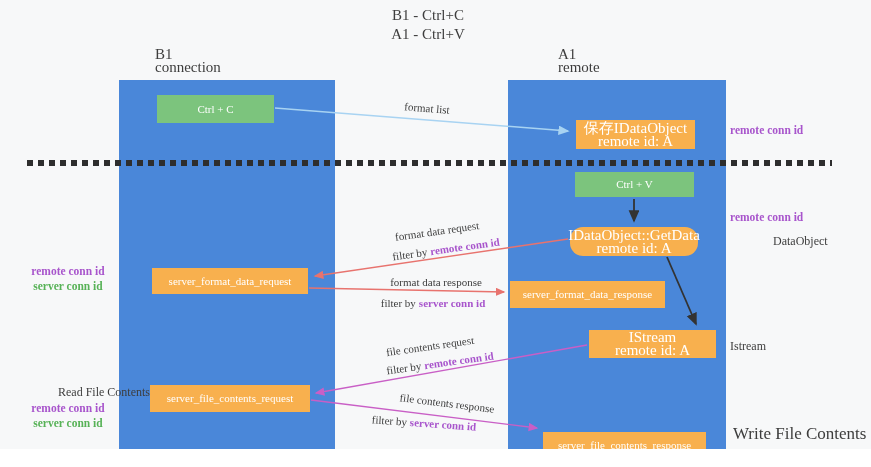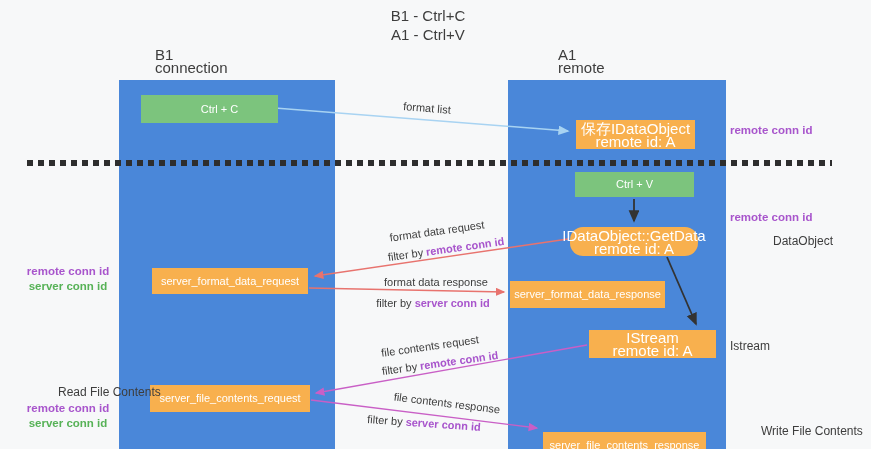--- a/index.html
+++ b/index.html
@@ -1,20 +1,20 @@
 <!DOCTYPE html>
 <html style="--bg: #f7f8f9; --blue: #4a87d9; --green: #7cc47d; --orange: #f8b04e; --purple: #a855cc; --lgreen: #57b257; --dark: #3d3d3d; --salmon: #e8736e; --magenta: #c95fc6; --lightblue: #a8d3f2; --blackarrow: #333333; --dash: #2e2e2e;"><head>
 <meta charset="utf-8">
 <style>
   html,body{margin:0;padding:0;}
   .stage{
     position:relative;
     width:871px;height:449px;
     background:var(--bg);
-    font-family:Liberation Sans, sans-serif;
+    font-family:Liberation Serif, serif;
     overflow:hidden;
   }
   .title{
     position:absolute;top:6px;left:0;width:856px;
     text-align:center;font-size:15px;line-height:19px;color:var(--dark);
   }
   .lane-header{
     position:absolute;top:48px;width:120px;text-align:left;
     font-size:15px;line-height:13px;color:var(--dark);
   }
@@ -101,21 +101,21 @@
     </defs>
     <line class="st-lightblue" x1="275" y1="108" x2="568" y2="131" marker-end="url(#mLightblue)"></line>
     <line class="st-black" x1="634" y1="199" x2="634" y2="221" marker-end="url(#mBlack)"></line>
     <line class="st-black" x1="667" y1="257" x2="696" y2="324" marker-end="url(#mBlack)"></line>
     <line class="st-salmon" x1="568" y1="239" x2="315" y2="276" marker-end="url(#mSalmon)"></line>
     <line class="st-salmon" x1="309" y1="288" x2="504" y2="292" marker-end="url(#mSalmon)"></line>
     <line class="st-magenta" x1="587" y1="345" x2="316" y2="393" marker-end="url(#mMagenta)"></line>
     <line class="st-magenta" x1="311" y1="400" x2="537" y2="428" marker-end="url(#mMagenta)"></line>
   </svg>
 
-  <div class="node green" style="left:141px;top:95px;width:117px;height:28px;padding-left:20px;">
+  <div class="node green" style="left:157px;top:95px;width:117px;height:28px;">
     <div>Ctrl + C</div>
   </div>
 
   <div class="node orange small" style="left:576px;top:120px;width:119px;height:29px;">
     <div>保存IDataObject</div>
     <div>remote id: A</div>
   </div>
 
   <div class="node green" style="left:575px;top:172px;width:119px;height:25px;">
     <div>Ctrl + V</div>
@@ -166,21 +166,21 @@
 
   <div class="edge-label" style="left:447px;top:403px;transform:translate(-50%,-50%) rotate(7deg);">file contents response</div>
   <div class="edge-label" style="left:424px;top:423px;transform:translate(-50%,-50%) rotate(4deg);">
     <span>filter by</span><span class="kw kw-purple">server conn id</span>
   </div>
 
   <div class="side-label bold-purple" style="left:730px;top:124px;">remote conn id</div>
   <div class="side-label bold-purple" style="left:730px;top:211px;">remote conn id</div>
   <div class="side-label" style="left:730px;top:234px;font-size:12px;margin-left:43px;">DataObject</div>
   <div class="side-label" style="left:730px;top:339px;font-size:12px;">Istream</div>
-  <div class="side-label" style="left:733px;top:424px;font-size:12px;margin-left:28px;">Write File Contents</div>
+  <div class="side-label" style="left:733px;top:424px;font-size:17px;">Write File Contents</div>
 
   <div class="left-block" style="top:264px;">
     <div class="purple">remote conn id</div>
     <div class="green-t">server conn id</div>
   </div>
   <div class="left-block" style="top:384px;">
     <div class="plain">Read File Contents</div>
     <div class="purple">remote conn id</div>
     <div class="green-t">server conn id</div>
   </div>

